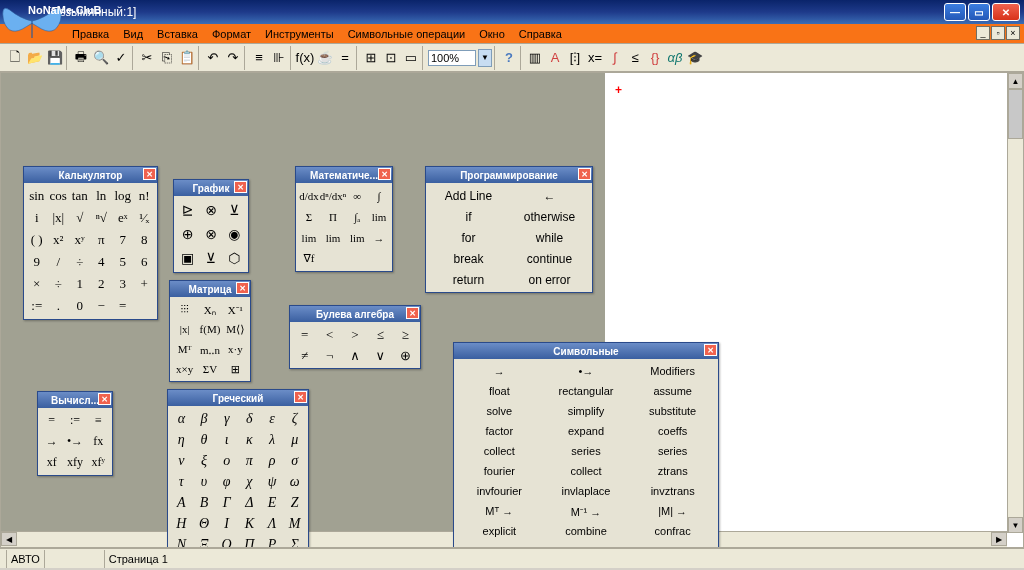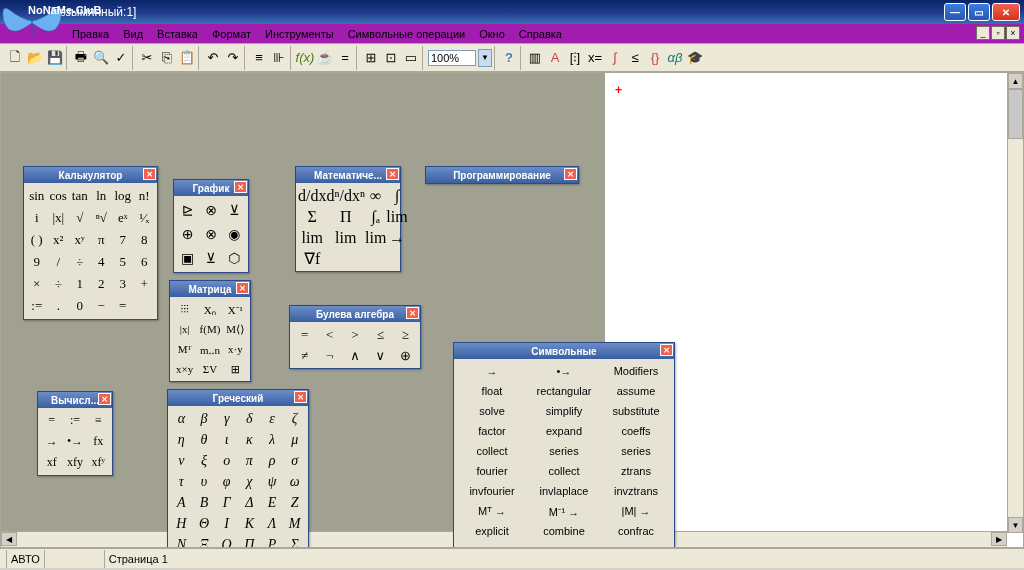--- a/index.html
+++ b/index.html
@@ -6,21 +6,21 @@
 body { width: 1024px; height: 570px; background: #d4d0c8; overflow: hidden; position: relative; }
 
 .titlebar { height: 24px; background: linear-gradient(to bottom, #0a246a, #1e3a8a, #3b6db5); display: flex; align-items: center; color: #fff; font-size: 12px; padding-left: 4px; position: relative; }
 .titlebar .title-text { margin-left: 44px; font-weight: normal; }
 .titlebar .win-controls { margin-left: auto; display: flex; gap: 2px; margin-right: 4px; }
 .win-btn { width: 22px; height: 18px; border: 1px solid #fff; border-radius: 3px; display: flex; align-items: center; justify-content: center; font-size: 10px; font-weight: bold; color: #fff; }
 .win-min { background: linear-gradient(to bottom, #3b7de0, #2458b8); }
 .win-max { background: linear-gradient(to bottom, #3b7de0, #2458b8); }
 .win-close { background: linear-gradient(to bottom, #f0624e, #d8321a); width: 28px; }
 
-.menubar { height: 20px; background: #a21caf; display: flex; align-items: center; font-size: 11px; padding-left: 58px; border-bottom: 1px solid #aca899; position: relative; }
+.menubar { height: 20px; background: #f97316; display: flex; align-items: center; font-size: 11px; padding-left: 58px; border-bottom: 1px solid #aca899; position: relative; }
 .menubar span { margin-right: 14px; cursor: default; }
 .menubar .mdi-controls { position: absolute; right: 4px; top: 2px; display: flex; gap: 1px; }
 .mdi-controls div { width: 14px; height: 14px; border: 1px solid #716f64; background: #ece9d8; font-size: 9px; display: flex; align-items: center; justify-content: center; }
 
 .toolbar { height: 28px; background: #ece9d8; border-bottom: 1px solid #aca899; display: flex; align-items: center; padding-left: 4px; font-size: 11px; gap: 3px; }
 .tool-grp { display: flex; align-items: center; gap: 2px; padding: 0 2px; border-right: 1px solid #aca899; height: 24px; }
 .tool-grp:last-child { border-right: none; }
 .tool-btn { width: 18px; height: 18px; display: flex; align-items: center; justify-content: center; font-size: 13px; }
 .zoom-sel { border: 1px solid #7f9db9; background: #fff; padding: 1px 2px; font-size: 11px; width: 48px; }
 .zoom-dd { width: 14px; height: 18px; border: 1px solid #7f9db9; background: #c8ddf2; display: flex; align-items: center; justify-content: center; font-size: 8px; }
@@ -51,45 +51,45 @@
 .palette-grid { display: grid; }
 .cell { display: flex; align-items: center; justify-content: center; font-size: 13px; font-family: 'Times New Roman', serif; height: 22px; cursor: default; }
 
 #pal-calc { left: 22px; top: 93px; width: 135px; }
 #pal-calc .palette-grid { grid-template-columns: repeat(6, 1fr); }
 
 #pal-graph { left: 172px; top: 106px; width: 76px; }
 #pal-graph .palette-grid { grid-template-columns: repeat(3, 1fr); }
 #pal-graph .cell { height: 24px; font-size: 14px; }
 
-#pal-math { left: 294px; top: 93px; width: 106px; }
+#pal-math { left: 294px; top: 93px; width: 98px; }
 #pal-math .palette-grid { grid-template-columns: repeat(4, 1fr); }
-#pal-math .cell { height: 21px; font-size: 16px; }
-
-#pal-prog { left: 424px; top: 93px; width: 154px; }
+#pal-math .cell { height: 21px; font-size: 11px; }
+
+#pal-prog { left: 424px; top: 93px; width: 168px; }
 #pal-prog .palette-grid { grid-template-columns: 1fr 1fr; }
 #pal-prog .cell { height: 21px; font-size: 12px; font-family: Tahoma, Arial, sans-serif; }
 
 #pal-matrix { left: 168px; top: 207px; width: 82px; }
 #pal-matrix .palette-grid { grid-template-columns: repeat(3, 1fr); }
 #pal-matrix .cell { height: 20px; font-size: 11px; }
 
 #pal-bool { left: 288px; top: 232px; width: 132px; }
 #pal-bool .palette-grid { grid-template-columns: repeat(5, 1fr); }
 #pal-bool .cell { height: 21px; font-size: 13px; }
 
 #pal-eval { left: 36px; top: 318px; width: 76px; }
 #pal-eval .palette-grid { grid-template-columns: repeat(3, 1fr); }
 #pal-eval .cell { height: 21px; font-size: 12px; }
 
 #pal-greek { left: 166px; top: 316px; width: 142px; }
 #pal-greek .palette-grid { grid-template-columns: repeat(6, 1fr); }
 #pal-greek .cell { height: 21px; font-size: 14px; font-style: italic; }
 
-#pal-sym { left: 452px; top: 269px; width: 222px; }
+#pal-sym { left: 452px; top: 269px; width: 266px; }
 #pal-sym .palette-grid { grid-template-columns: repeat(3, 1fr); }
 #pal-sym .cell { height: 20px; font-size: 11px; font-family: Tahoma, Arial, sans-serif; }
 
 .butterfly { position: absolute; left: -2px; top: -2px; width: 68px; height: 46px; z-index: 200; }
 .butterfly svg { width: 100%; height: 100%; }
 .nnmclub { position: absolute; left: 0px; top: 4px; color: #fff; font-size: 11px; font-weight: bold; z-index: 201; letter-spacing: 0; padding-left: 28px; }
 </style>
 </head>
 <body>
 
@@ -144,21 +144,21 @@
   </div>
   <div class="tool-grp">
     <div class="tool-btn">↶</div>
     <div class="tool-btn">↷</div>
   </div>
   <div class="tool-grp">
     <div class="tool-btn">≡</div>
     <div class="tool-btn">⊪</div>
   </div>
   <div class="tool-grp">
-    <div class="tool-btn" style="font-style:italic;color:#4d7c0f">f(x)</div>
+    <div class="tool-btn" style="color:#000000">f(x)</div>
     <div class="tool-btn">☕</div>
     <div class="tool-btn">=</div>
   </div>
   <div class="tool-grp">
     <div class="tool-btn">⊞</div>
     <div class="tool-btn">⊡</div>
     <div class="tool-btn">▭</div>
   </div>
   <div class="tool-grp">
     <span class="zoom-sel">100%</span>
@@ -285,20 +285,34 @@
           <div class="cell"></div>
           <div class="cell"></div>
         </div>
       </div>
   </div>
 
   <div class="palette" id="pal-prog">
     <div class="palette-title">
         <span>Программирование</span>
         <div class="close-x">✕</div>
+      </div>
+    <div class="palette-body">
+        <div class="palette-grid">
+          <div class="cell">Add Line</div>
+          <div class="cell">←</div>
+          <div class="cell">if</div>
+          <div class="cell">otherwise</div>
+          <div class="cell">for</div>
+          <div class="cell">while</div>
+          <div class="cell">break</div>
+          <div class="cell">continue</div>
+          <div class="cell">return</div>
+          <div class="cell">on error</div>
+        </div>
       </div>
   </div>
 
   <div class="palette" id="pal-matrix">
     <div class="palette-title">
         <span>Матрица</span>
         <div class="close-x">✕</div>
       </div>
     <div class="palette-body">
         <div class="palette-grid">

